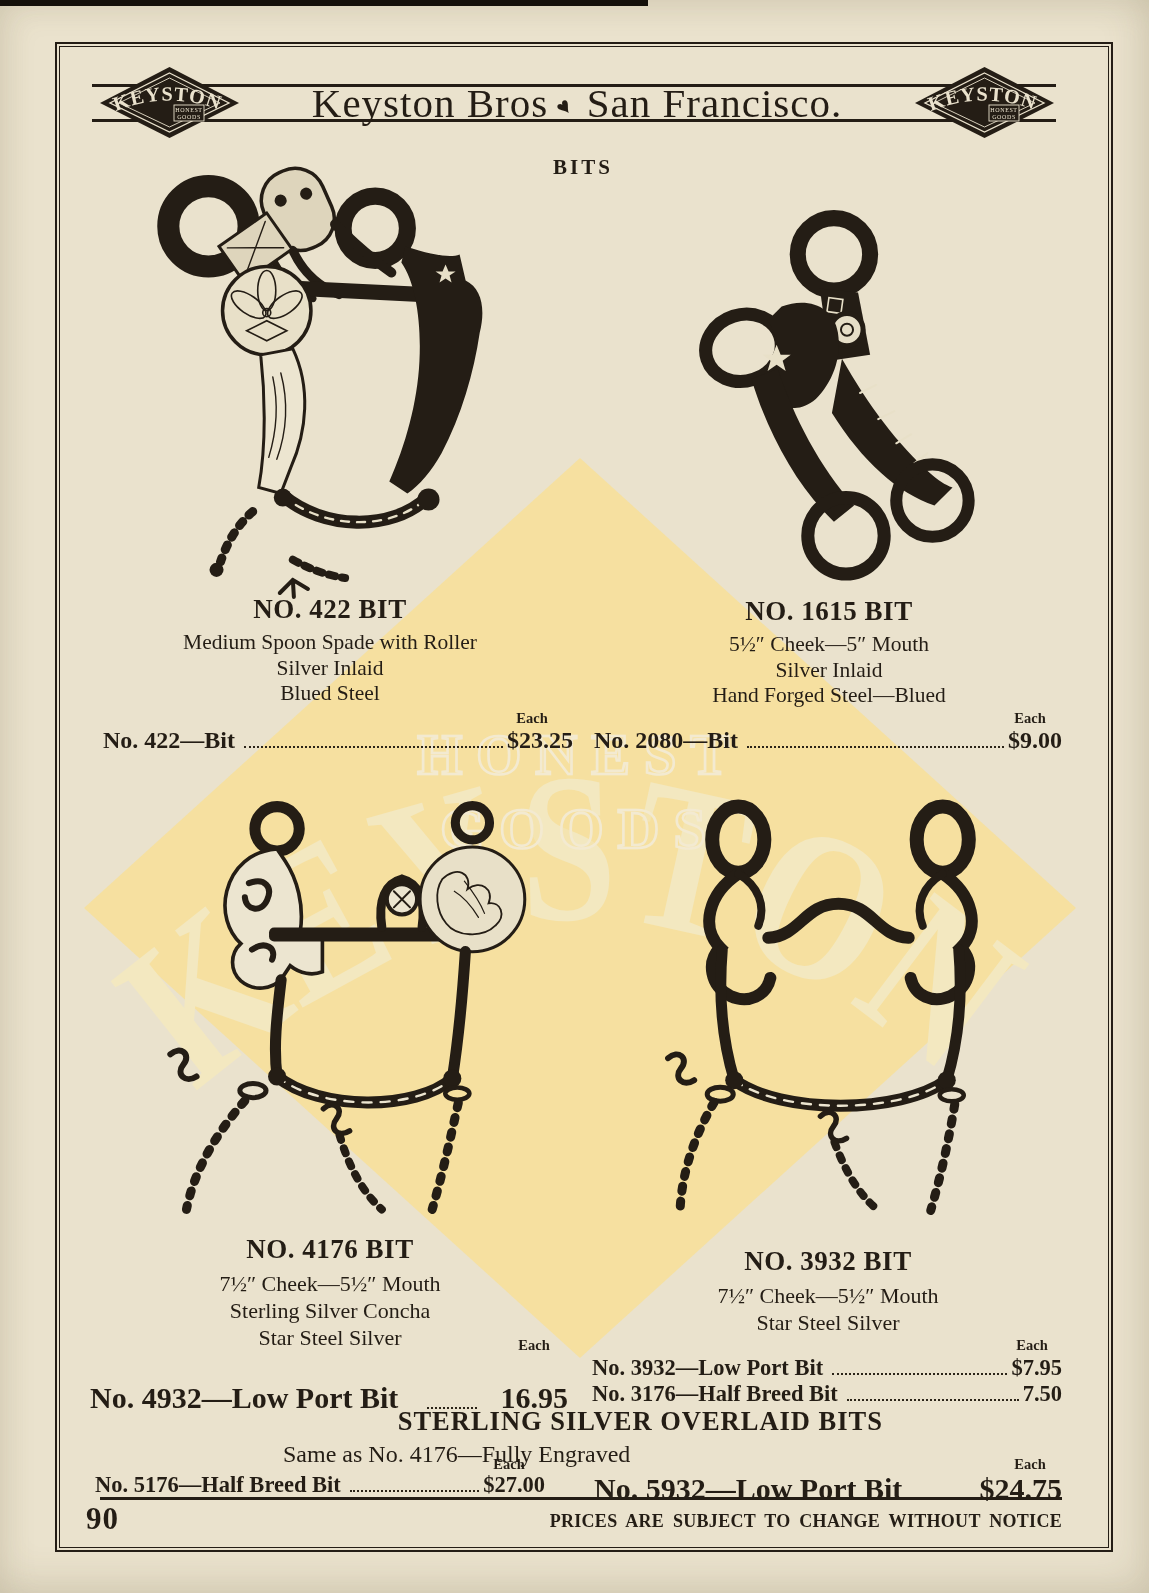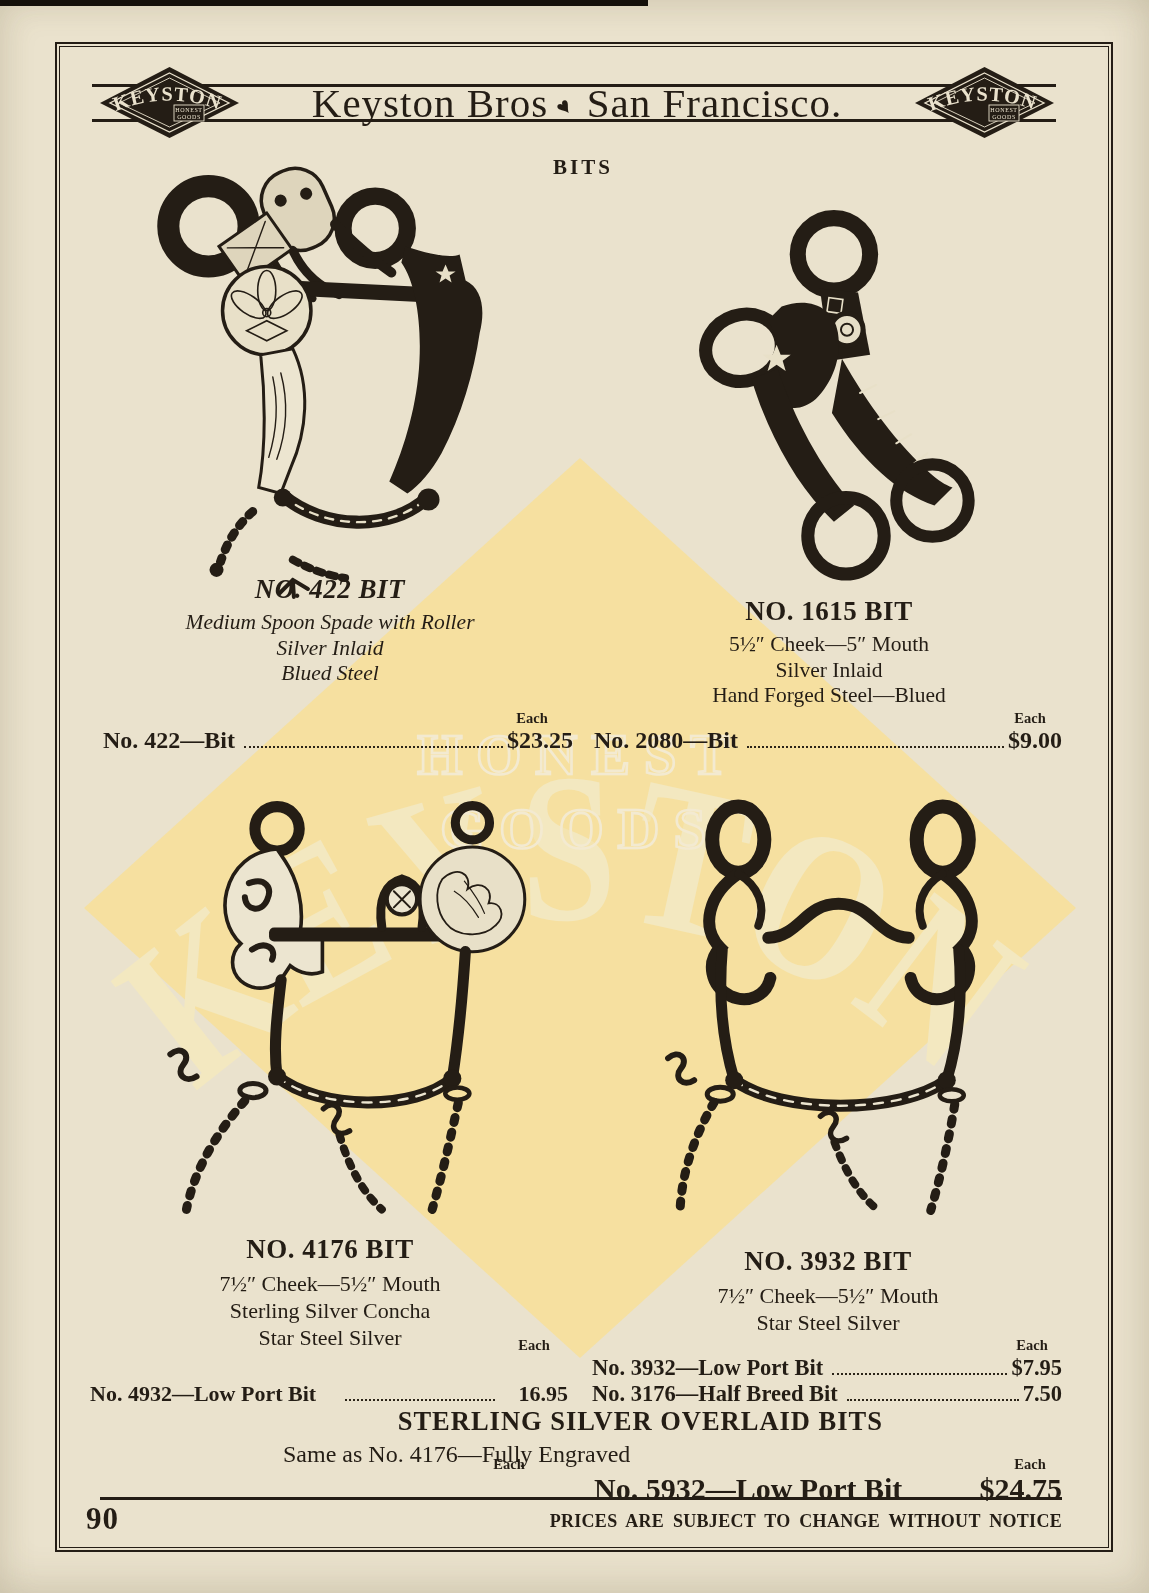--- a/index.html
+++ b/index.html
@@ -31,41 +31,41 @@
   .logo-left  { left:99px;  top:66px; }
   .logo-right { left:914px; top:66px; }
 
   .page-title { left:283px; top:155px; width:600px; text-align:center;
     font-size:21px; font-weight:bold; letter-spacing:3px; }
 
   
   .pblock { text-align:center; }
   .pheading { font-size:27px; font-weight:bold; letter-spacing:.5px; margin-bottom:5px; }
   .spec { font-size:21.5px; line-height:25.5px; }
-  .pblock-422  { left:95px;  top:574px;  width:470px;font-style:italic; }
+  .pblock-422  { left:95px;  top:594px;  width:470px; }
   .pblock-1615 { left:594px; top:596px;  width:470px; }
   .pblock-4176 { left:90px;  top:1234px; width:480px; }
   .pblock-4176 .spec, .pblock-3932 .spec { line-height:27px; font-size:22px; }
   .pblock-3932 { left:592px; top:1246px; width:472px; }
 
   .each { width:64px; text-align:center; font-size:14.5px; font-weight:bold; }
   .each-422  { left:500px; top:710px; }
   .each-1615 { left:998px; top:710px; }
   .each-4176 { left:502px; top:1337px; }
   .each-3932 { left:1000px; top:1337px; }
   .each-5176 { left:477px; top:1456px; }
   .each-5932 { left:998px; top:1456px; }
 
   .price-row { display:flex; align-items:baseline; font-weight:bold; white-space:nowrap; }
   .leader { flex:1 1 auto; height:0; align-self:flex-end;
     border-bottom:2.2px dotted #2b2418; margin:0 4px 6px 9px; }
   .row-422  { left:95px;  top:727px;  width:470px; font-size:24px;margin-left:8px; }
   .row-1615 { left:594px; top:727px;  width:468px; font-size:24px; }
   .row-4176a{ left:90px;  top:1355px; width:478px; font-size:22.5px; }
-  .row-4176b{ left:90px;  top:1381px; width:478px; font-size:22px;gap:20px; }
+  .row-4176b{ left:90px;  top:1381px; width:478px; font-size:30px;gap:20px; }
   .row-3932a{ left:592px; top:1355px; width:470px; font-size:22.5px; }
   .row-3932b{ left:592px; top:1381px; width:470px; font-size:22.5px; }
   .row-5176 { left:95px;  top:1472px; width:450px; font-size:22.5px; }
   .row-5932 { left:594px; top:1472px; width:468px; font-size:30px; }
 
   .sterling-h { left:283px; top:1406px; width:600px; text-align:right;
     font-size:26.5px; font-weight:bold; letter-spacing:1px; }
   .sterling-sub { left:283px; top:1441px; width:600px; text-align:left; font-size:24px; }
 
   .footer-rule { left:100px; top:1497px; width:962px; height:2.6px; background:#241d15; }
@@ -285,20 +285,25 @@
   </div>
   <div class="abs price-row row-3932b">
     <span>No. 3176—Half Breed Bit</span>
     <span class="leader"></span>
     <span>7.50</span>
   </div>
 
   <div class="abs sterling-h">STERLING SILVER OVERLAID BITS</div>
   <div class="abs sterling-sub">Same as No. 4176—Fully Engraved</div>
   <div class="abs each each-5176">Each</div>
+  <div class="abs price-row row-5176">
+    <span>No. 5176—Half Breed Bit</span>
+    <span class="leader"></span>
+    <span>$27.00</span>
+  </div>
   <div class="abs each each-5932">Each</div>
   <div class="abs price-row row-5932">
     <span>No. 5932—Low Port Bit</span>
     <span class="leader"></span>
     <span>$24.75</span>
   </div>
 
   <div class="abs footer-rule"></div>
   <div class="abs page-number">90</div>
   <div class="abs notice">PRICES ARE SUBJECT TO CHANGE WITHOUT NOTICE</div>

